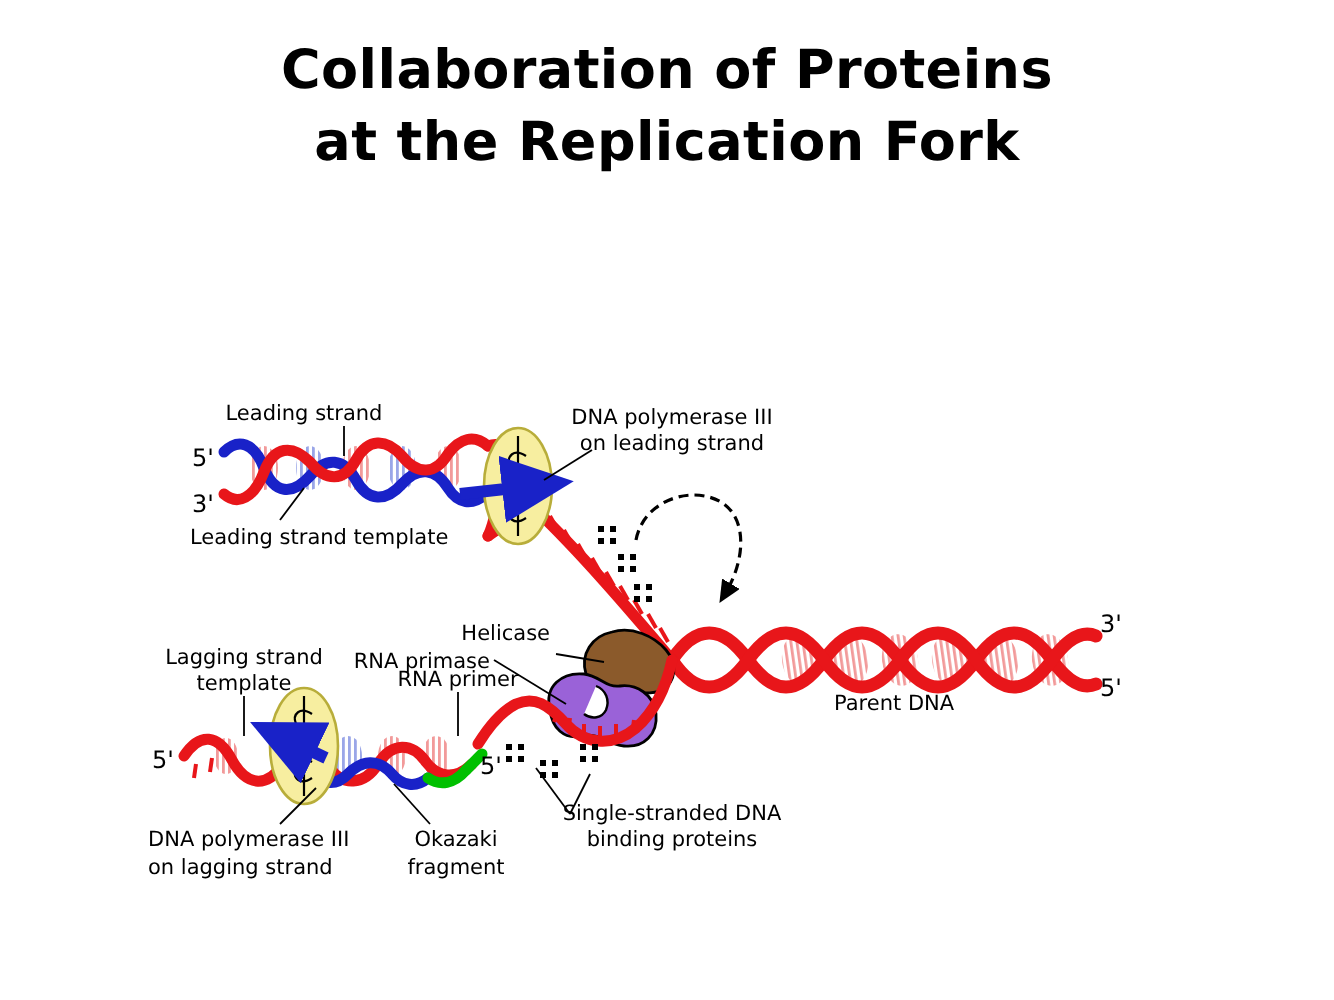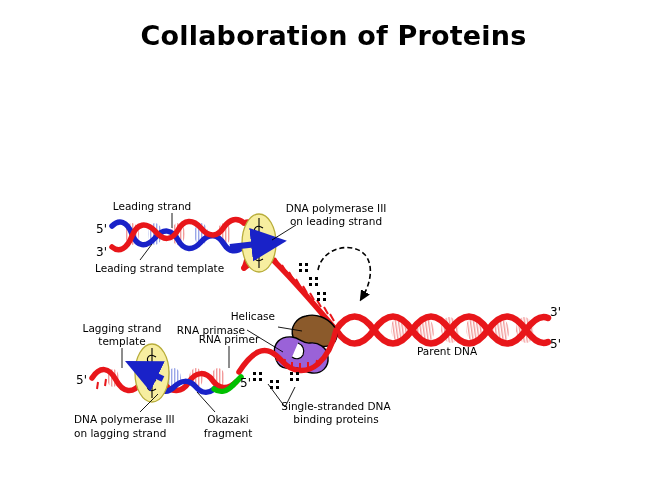--- a/index.html
+++ b/index.html
@@ -54,20 +54,21 @@
     fill: none;
   }
 </style>
 </head>
 <body>
 
 <div id="page">
 
   <div id="title-block">
     <div class="title-line">Collaboration of Proteins</div>
+    <div class="title-line">at the Replication Fork</div>
   </div>
 
   <svg id="diagram" viewBox="0 0 667 500">
     <defs>
 
       <pattern id="redHatch" patternUnits="userSpaceOnUse" width="3" height="3">
         <rect width="3" height="3" fill="#ffffff"></rect>
         <rect x="0" y="0" width="1.4" height="3" fill="#f29a9a"></rect>
       </pattern>
       <pattern id="blueHatch" patternUnits="userSpaceOnUse" width="3" height="3">

